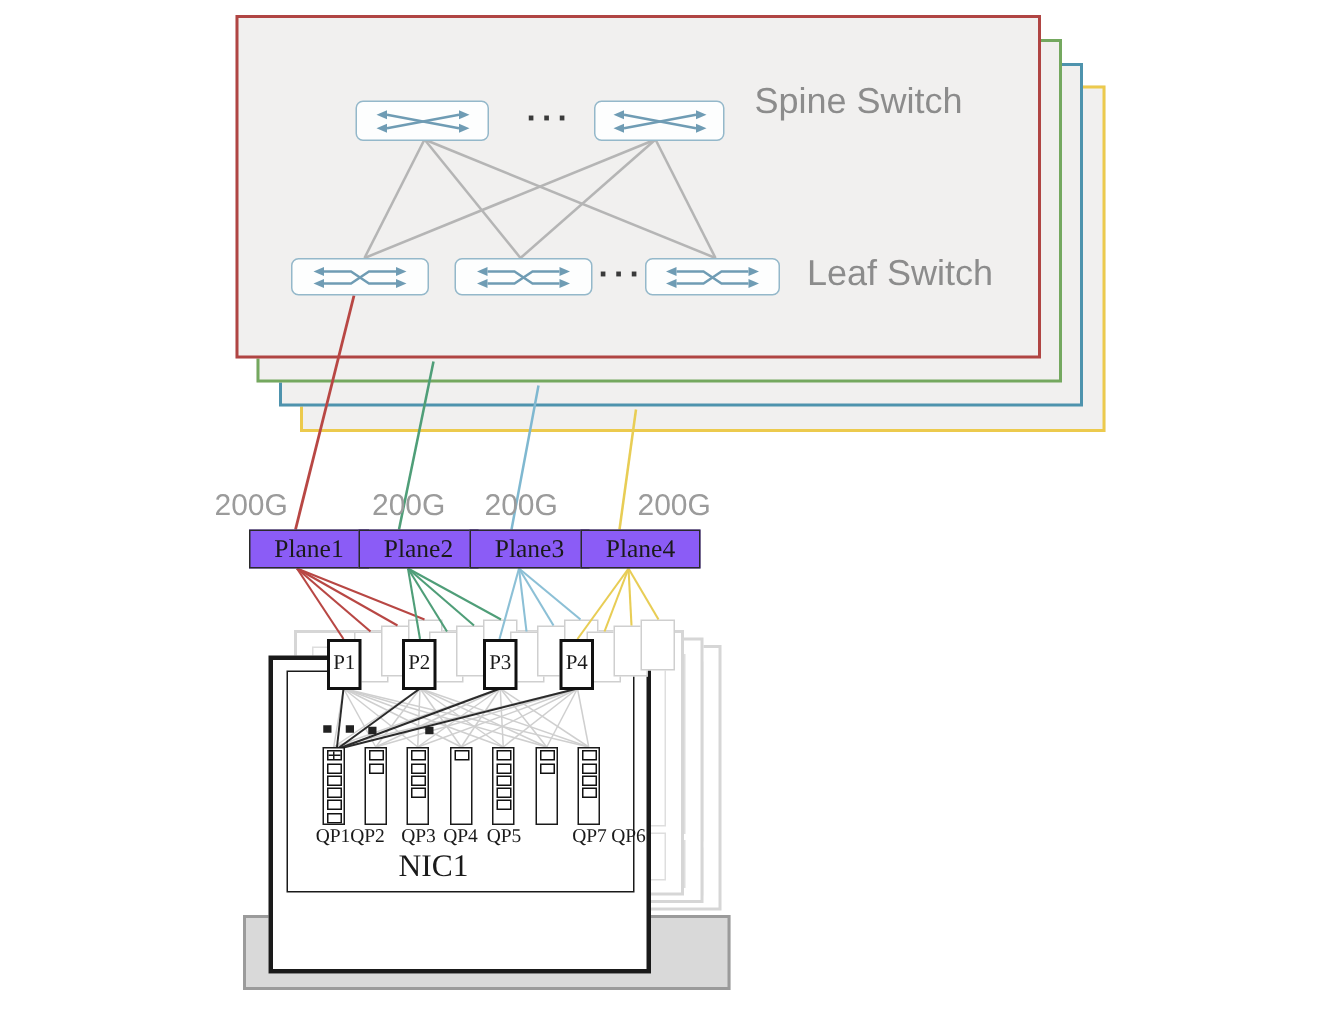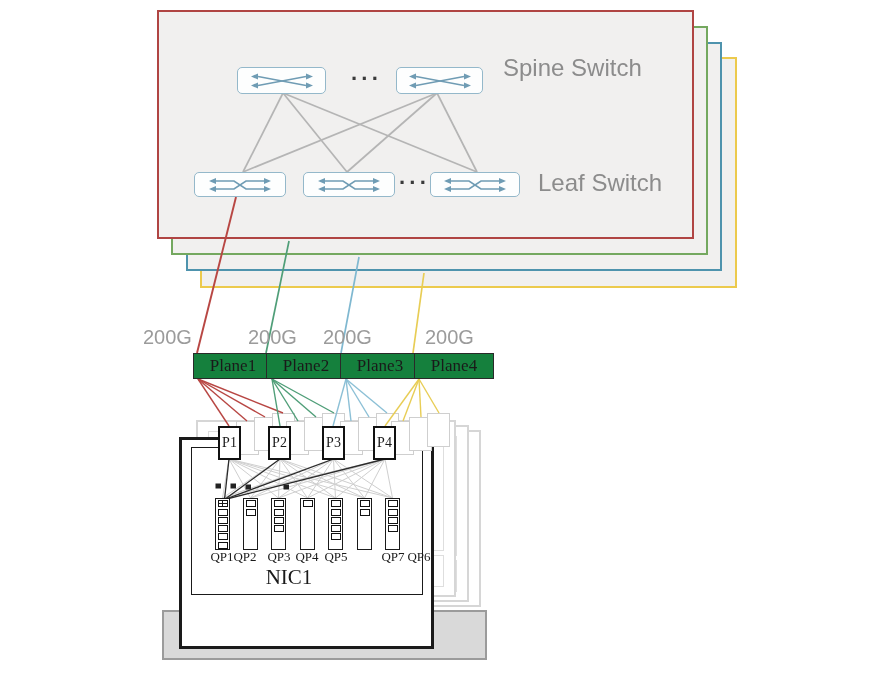--- a/index.html
+++ b/index.html
@@ -11,22 +11,22 @@
   .panel.green{left:171px;top:26px;width:537px;height:229px;border:2.5px solid #74a85f;}
   .panel.blue{left:186px;top:42px;width:536px;height:229px;border:2.5px solid #4e93ad;}
   .panel.yellow{left:200px;top:57px;width:537px;height:231px;border:2.5px solid #ecca4d;}
   
   .switch{position:absolute;box-sizing:border-box;background:#fdfefe;border:1.6px solid #94b8ca;
           border-radius:5px;display:flex;align-items:center;justify-content:center;}
   .fab-label{position:absolute;font-family:"Liberation Sans",sans-serif;font-size:24px;color:#8c8c8c;white-space:nowrap;}
   .dots{position:absolute;font-family:"Liberation Sans",sans-serif;font-weight:bold;font-size:22px;color:#3a3a3a;letter-spacing:3px;}
   
   .bw{position:absolute;font-family:"Liberation Sans",sans-serif;font-size:20px;color:#9b9b9b;}
-  .plane-box{position:absolute;box-sizing:border-box;width:80px;height:26px;background:#15803d;border:1.8px solid #2a2a2a;
-             display:flex;align-items:center;justify-content:center;font-size:17px;margin-left:27px;}
+  .plane-box{position:absolute;box-sizing:border-box;width:80px;height:26px;background:#8b5cf6;border:1.8px solid #2a2a2a;
+             display:flex;align-items:center;justify-content:center;font-size:17px;}
   
   .ghost{position:absolute;box-sizing:border-box;background:#fff;border:2px solid #d6d6d6;}
   .g-inner{position:absolute;left:10px;right:10px;top:9px;bottom:44px;border:1.5px solid #dedede;}
   .g-gpu{position:absolute;left:10px;right:10px;bottom:8px;height:30px;border:1.5px solid #dedede;}
   .base{position:absolute;box-sizing:border-box;left:162px;top:610px;width:325px;height:50px;
         background:#d9d9d9;border:2px solid #9b9b9b;}
   .outerbox{position:absolute;box-sizing:border-box;left:179px;top:437px;width:255px;height:212px;
             background:#fff;border:3px solid #1a1a1a;}
   .innerbox{position:absolute;box-sizing:border-box;left:191px;top:447px;width:232px;height:148px;
             background:#fff;border:1.6px solid #1a1a1a;}

